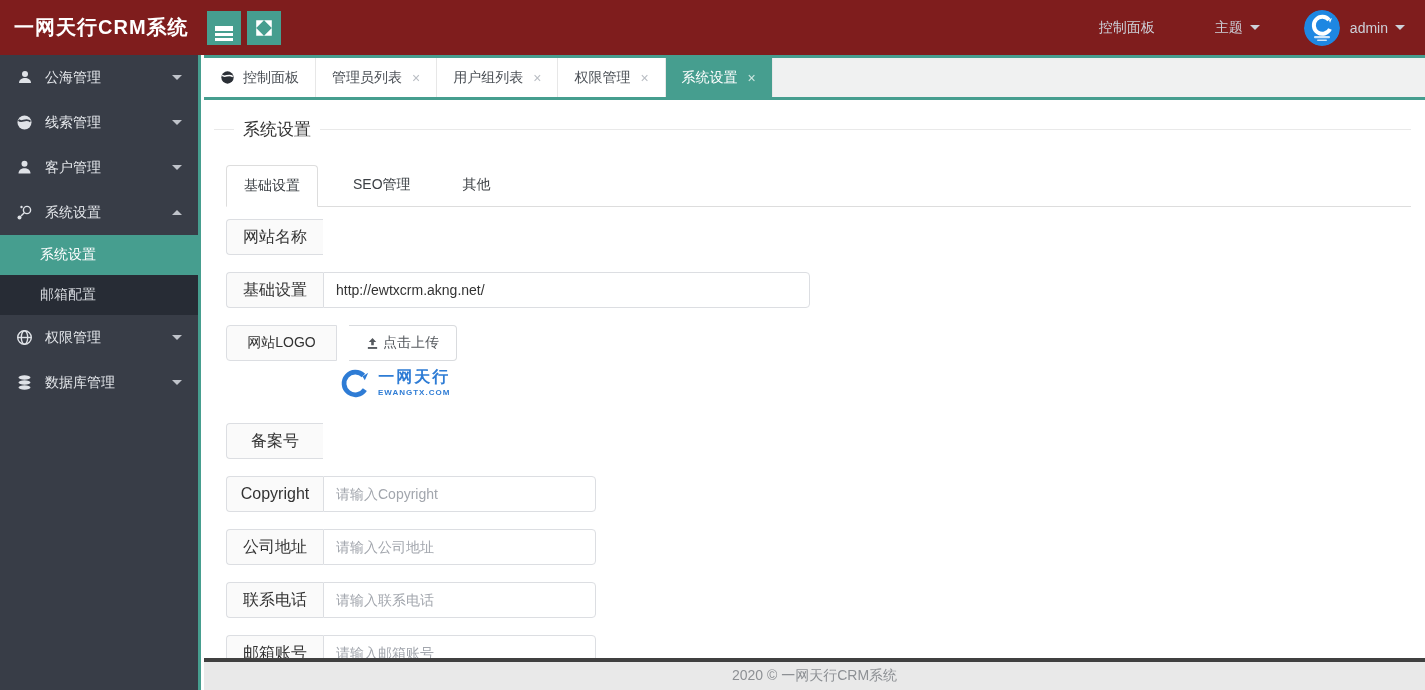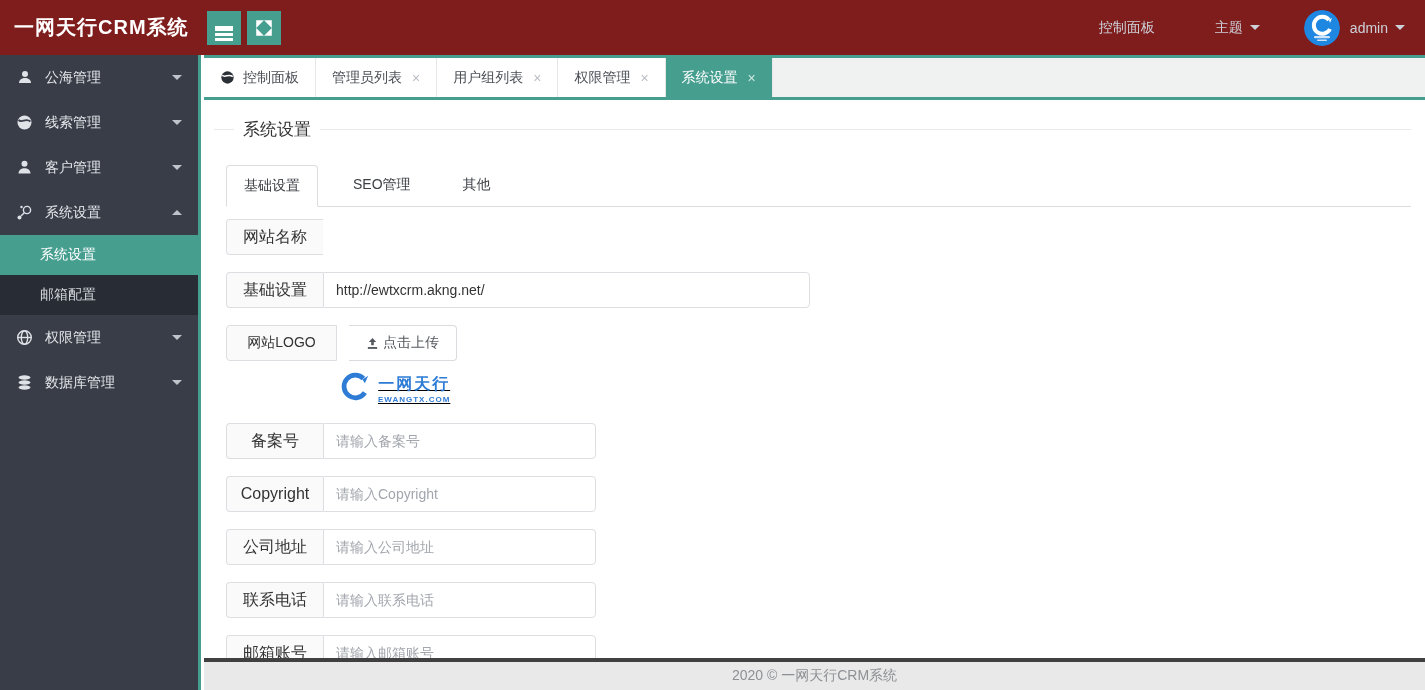--- a/index.html
+++ b/index.html
@@ -54,21 +54,21 @@
   .igroup { display:flex; height:36px; margin-bottom:17px; width:370px; }
   .igroup.wide { width:584px; }
   .ilabel { width:97px; flex:none; background:#fafafa; border:1px solid #dcdee2; border-right:none; border-radius:4px 0 0 4px; display:flex; align-items:center; justify-content:center; font-size:16px; color:#333; }
   .igroup input { flex:1; min-width:0; border:1px solid #dcdee2; border-radius:0 4px 4px 0; padding:0 12px; font-size:14px; color:#333; font-family:"Liberation Sans","DejaVu Sans",sans-serif; outline:none; background:#fff; }
   .igroup input::placeholder { color:#a2a6ad; opacity:1; }
   .logo-group { display:flex; height:36px; margin-bottom:6px;gap:12px; }
   .logo-label { width:111px; flex:none; background:#fafafa; border:1px solid #dcdee2; border-radius:4px 0 0 4px; display:flex; align-items:center; justify-content:center; font-size:14px; color:#333; }
   .upload-btn { height:36px; border:1px solid #d9dbde; border-left:none; border-radius:0 4px 4px 0; background:#fff; display:flex; align-items:center; padding:0 17px; font-size:14px; color:#55595e; cursor:pointer; }
   .upload-btn svg { margin-right:4px; }
 
-  .sitelogo { margin:0 0 19px 111px; display:flex; align-items:flex-end; height:37px; cursor:default;text-decoration:underline; }
+  .sitelogo { margin:0 0 19px 111px; display:flex; align-items:flex-start; height:37px; cursor:default; }
   .sitelogo-text { margin-left:7px; display:flex; flex-direction:column; align-items:center; }
   .sitelogo-cn { font-size:16px; color:#2e7cd5; letter-spacing:2px; font-weight:bold; }
   .sitelogo-en { font-size:8px; color:#2e7cd5; letter-spacing:1px; font-weight:bold; }
 
   
   .footer { position:absolute; left:0; right:0; bottom:0; height:32px; background:#e9e9e9; border-top:4px solid #404040; display:flex; align-items:center; justify-content:center; font-size:14px; color:#8d9094; z-index:10; }
 </style>
 </head>
 <body>
 
@@ -258,21 +258,20 @@
           <path d="M27 10 L33 6 L29.5 14 Z" fill="#2e7cd5"></path>
         </svg>
         <span class="sitelogo-text">
           <span class="sitelogo-cn">一网天行</span>
           <span class="sitelogo-en">EWANGTX.COM</span>
         </span>
       </div>
 
       <div class="igroup">
         <span class="ilabel">备案号</span>
-        <input placeholder="请输入备案号" style="">
       </div>
 
       <div class="igroup">
         <span class="ilabel">Copyright</span>
         <input placeholder="请输入Copyright" style="">
       </div>
 
       <div class="igroup">
         <span class="ilabel">公司地址</span>
         <input placeholder="请输入公司地址" style="">

